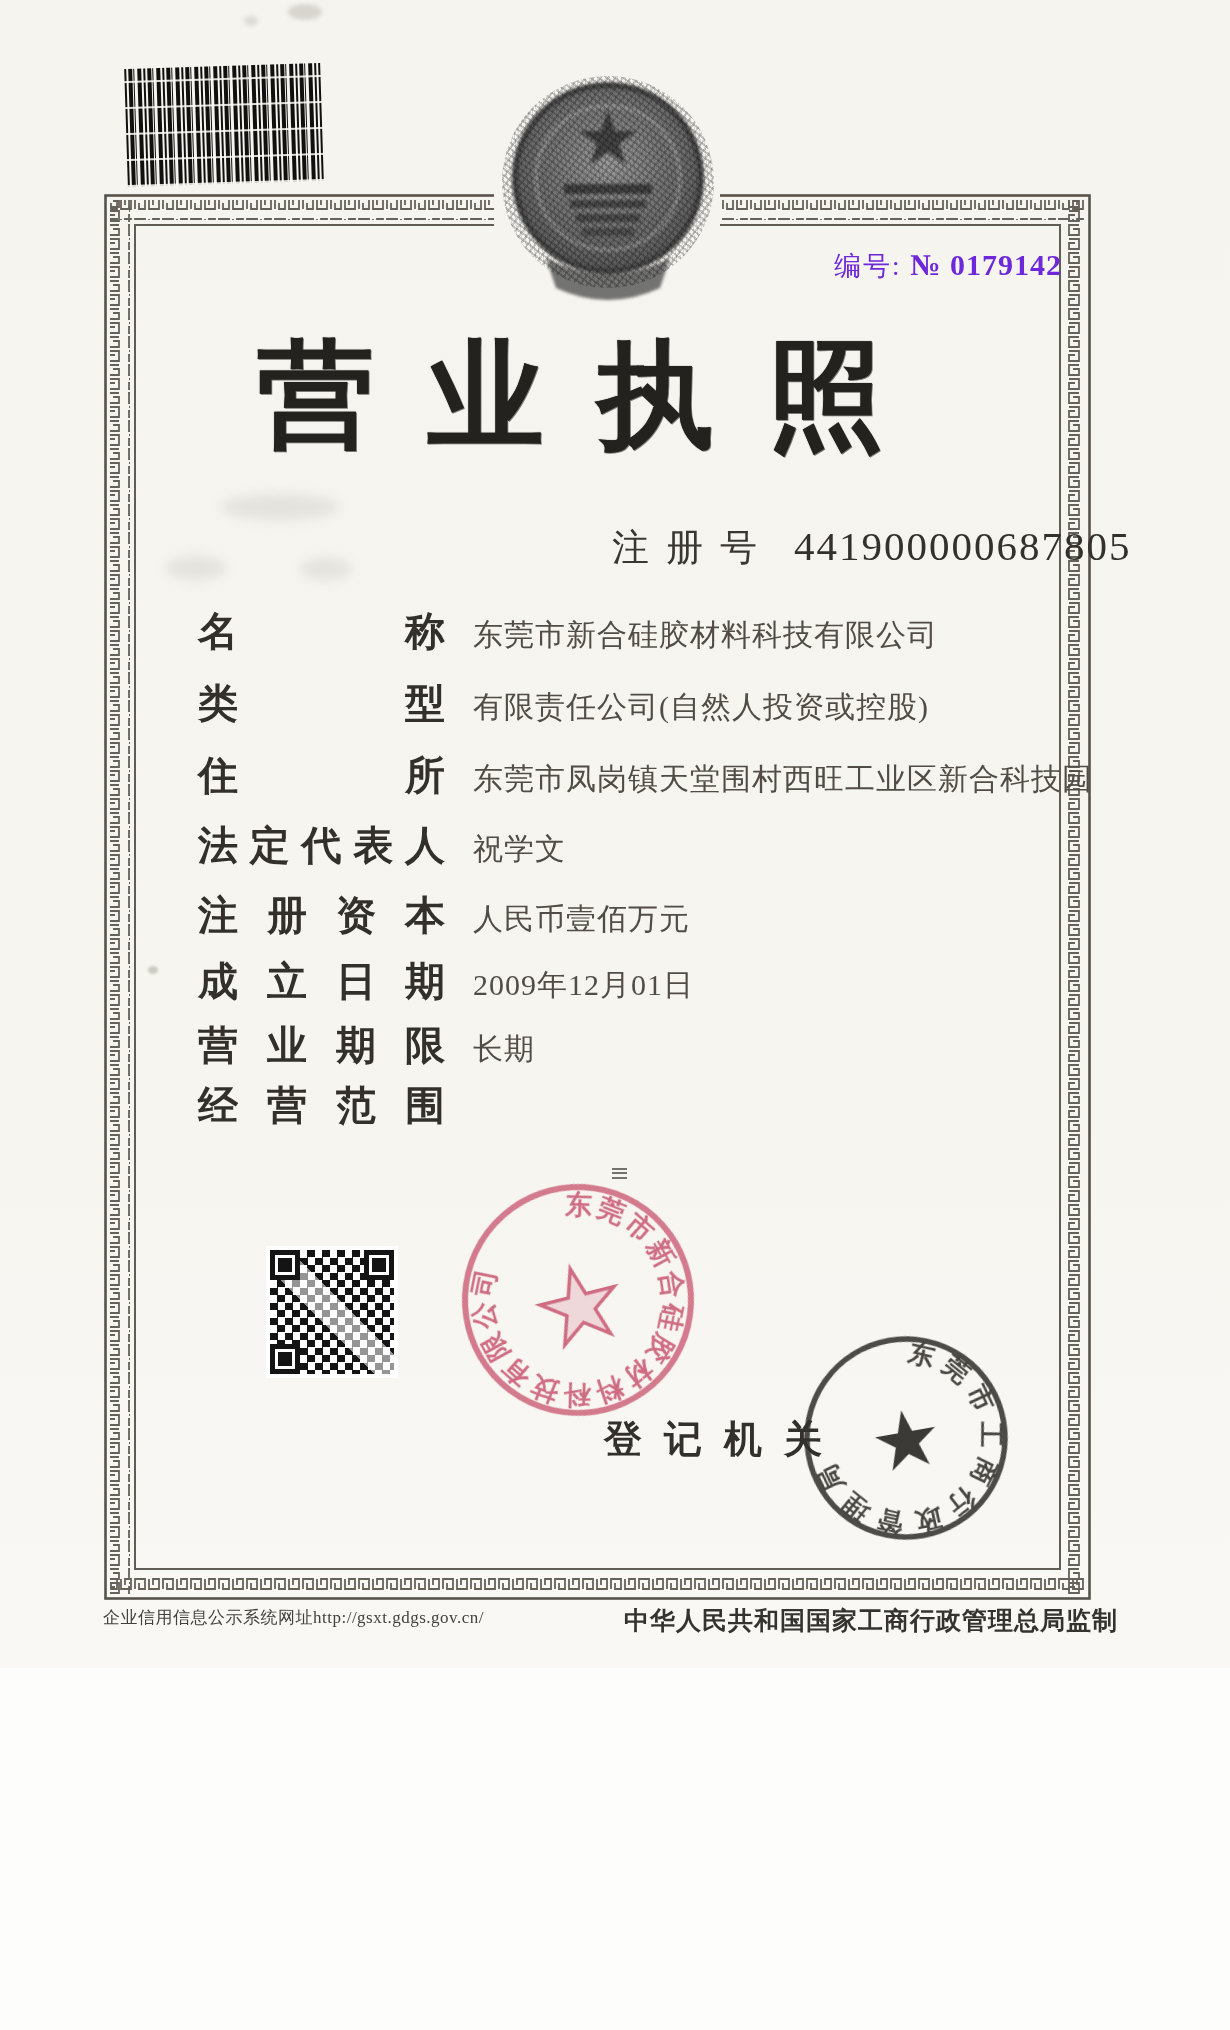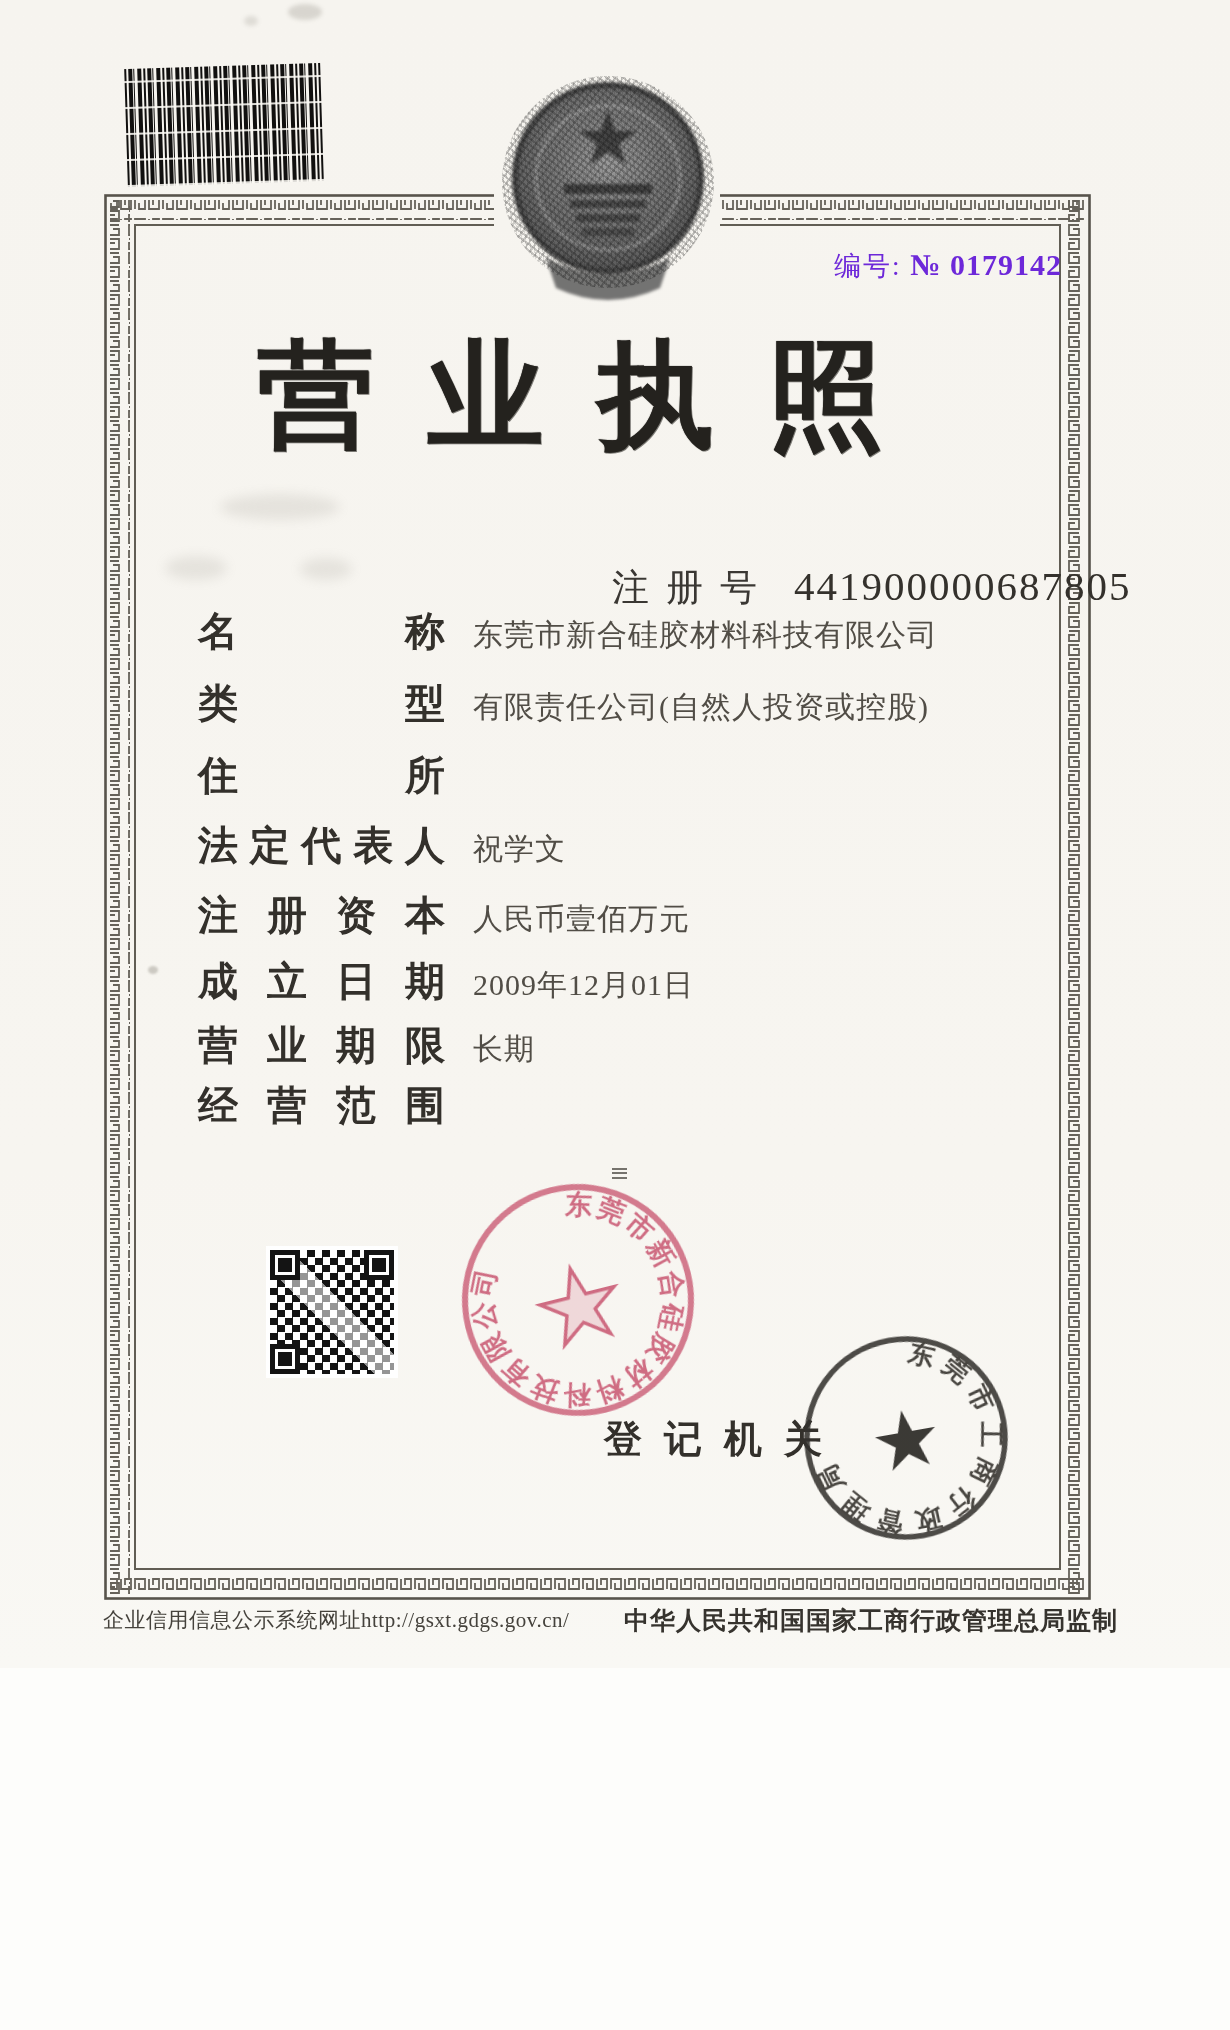--- a/index.html
+++ b/index.html
@@ -29,21 +29,21 @@
       repeating-linear-gradient(84deg, rgba(60,60,60,.2) 0 1px, transparent 1px 4px);
     mix-blend-mode:multiply;opacity:.75;}
   
   .frame{position:absolute;left:104px;top:194px;}
   
   .serial{position:absolute;left:834px;top:248px;font-size:27px;color:#6d28d9;letter-spacing:2px;white-space:pre;}
   .serial b{font-size:30px;font-weight:700;letter-spacing:1px;}
   .cert-title{position:absolute;left:104px;top:318px;width:987px;text-align:center;
     font-size:116px;font-weight:900;color:#24221e;letter-spacing:54px;box-sizing:border-box;
     text-shadow:0 0 1px #24221e, 1px 1px 0 rgba(36,34,30,.55);white-space:nowrap;}
-  .regline{position:absolute;left:612px;top:522px;white-space:nowrap;margin-top:40px;}
+  .regline{position:absolute;left:612px;top:522px;white-space:nowrap;}
   .regline .rl-label{font-size:37px;color:#3a3733;letter-spacing:17px;}
   .regline .rl-number{font-size:41px;color:#34312c;letter-spacing:2px;margin-left:20px;}
   
   .rows{position:absolute;left:198px;top:0;width:900px;}
   .row{position:absolute;display:flex;align-items:baseline;width:900px;}
   .flabel{width:247px;flex:0 0 247px;font-size:40px;font-weight:600;color:#33302b;
     display:flex;justify-content:space-between;}
   .fvalue{margin-left:28px;font-size:30px;color:#514d46;letter-spacing:1px;white-space:nowrap;}
   .row.scope{align-items:flex-start;}
   .row.scope .fvalue{font-size:26px;line-height:1.42;width:620px;white-space:normal;letter-spacing:0;}
@@ -60,21 +60,21 @@
     background-size:100% 100%, 15px 15px;}
   .finder{position:absolute;width:30px;height:30px;border:5px solid #141414;background:#fff;box-sizing:border-box;}
   .finder::after{content:"";position:absolute;inset:3px;background:#141414;}
   .f-tl{left:4px;top:4px}.f-tr{right:4px;top:4px}.f-bl{left:4px;bottom:4px}
   
   .company-seal{position:absolute;left:450px;top:1172px;width:256px;height:256px;opacity:.85;filter:blur(.4px);transform:rotate(-14deg);}
   .registry-seal{position:absolute;left:794px;top:1326px;width:224px;height:224px;opacity:.92;filter:blur(.3px);transform:rotate(-10deg);}
   .registrar{position:absolute;left:604px;top:1414px;font-size:38px;font-weight:600;color:#33302b;letter-spacing:22px;white-space:nowrap;}
   .datestamp{position:absolute;left:740px;top:1478px;font-size:31px;color:#3a3732;white-space:pre;letter-spacing:3px;}
   
-  .footer-left{position:absolute;left:103px;top:1606px;font-size:21px;color:#45423c;letter-spacing:.5px;}
+  .footer-left{position:absolute;left:103px;top:1606px;font-size:17px;color:#45423c;letter-spacing:.5px;}
   .footer-right{position:absolute;right:112px;top:1604px;font-size:25px;font-weight:600;color:#36332e;letter-spacing:1px;}
   
   .smudge{position:absolute;background:#8d897f;filter:blur(6px);opacity:.16;border-radius:50%;}
   .s1{left:220px;top:494px;width:120px;height:26px;}
   .s2{left:165px;top:556px;width:62px;height:24px;}
   .s3{left:300px;top:558px;width:52px;height:22px;}
   .s4{left:288px;top:4px;width:34px;height:16px;opacity:.28;filter:blur(2px);}
   .s5{left:244px;top:16px;width:14px;height:10px;opacity:.22;filter:blur(2px);}
   .s6{left:148px;top:966px;width:10px;height:8px;opacity:.4;filter:blur(1px);}
 </style>
@@ -151,20 +151,21 @@
           <span>类</span>
           <span>型</span>
         </div>
       <div class="fvalue">有限责任公司(自然人投资或控股)</div>
     </div>
     <div class="row r3">
       <div class="flabel justify-chars">
           <span>住</span>
           <span>所</span>
         </div>
+      <div class="fvalue">东莞市凤岗镇天堂围村西旺工业区新合科技园</div>
     </div>
     <div class="row r4">
       <div class="flabel justify-chars">
           <span>法</span>
           <span>定</span>
           <span>代</span>
           <span>表</span>
           <span>人</span>
         </div>
       <div class="fvalue">祝学文</div>

